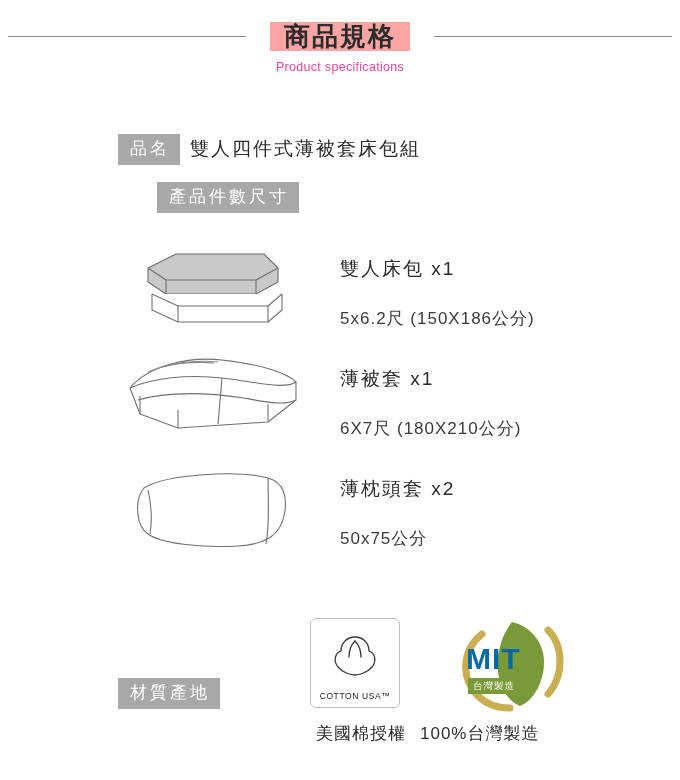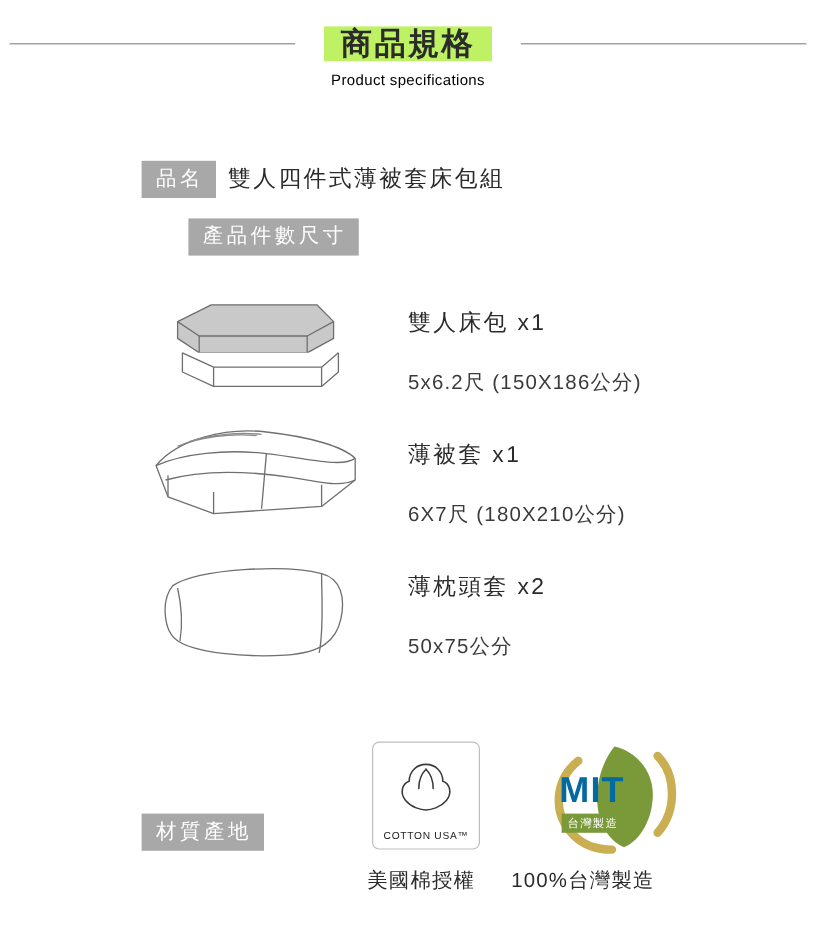--- a/index.html
+++ b/index.html
@@ -27,26 +27,26 @@
     padding-top: 22px;
     box-sizing: border-box;
   }
   .header-title {
     font-size: 26px;
     font-weight: bold;
     letter-spacing: 2px;
     color: #2b2b2b;
     line-height: 1.1;
     z-index: 2;
-    background: #bef264;
+    background: #fca5a5;
     padding: 0 14px;
   }
   .header-sub {
     font-size: 12.5px;
-    color: #000000;
+    color: #ec4899;
     margin-top: 9px;
     letter-spacing: 0.3px;
   }
   .rule-left, .rule-right {
     position: absolute;
     top: 36px;
     height: 1px;
     background: #8a8a8a;
   }
   .rule-left { left: 8px; width: 238px; }
@@ -187,24 +187,24 @@
     font-size: 9.5px;
     color: #ffffff;
     background: #7a9a3a;
     padding: 1.5px 5px;
     letter-spacing: 1px;
   }
 
   .captions {
     position: absolute;
     top: 722px;
-    left: 306px;
+    left: 316px;
     width: 320px;
     display: flex;
-    gap: 30px;
+    gap: 14px;
   }
   .caption {
     font-size: 17px;
     letter-spacing: 1px;
     color: #2b2b2b;
     white-space: nowrap;
   }
 </style>
 </head>
 <body>

